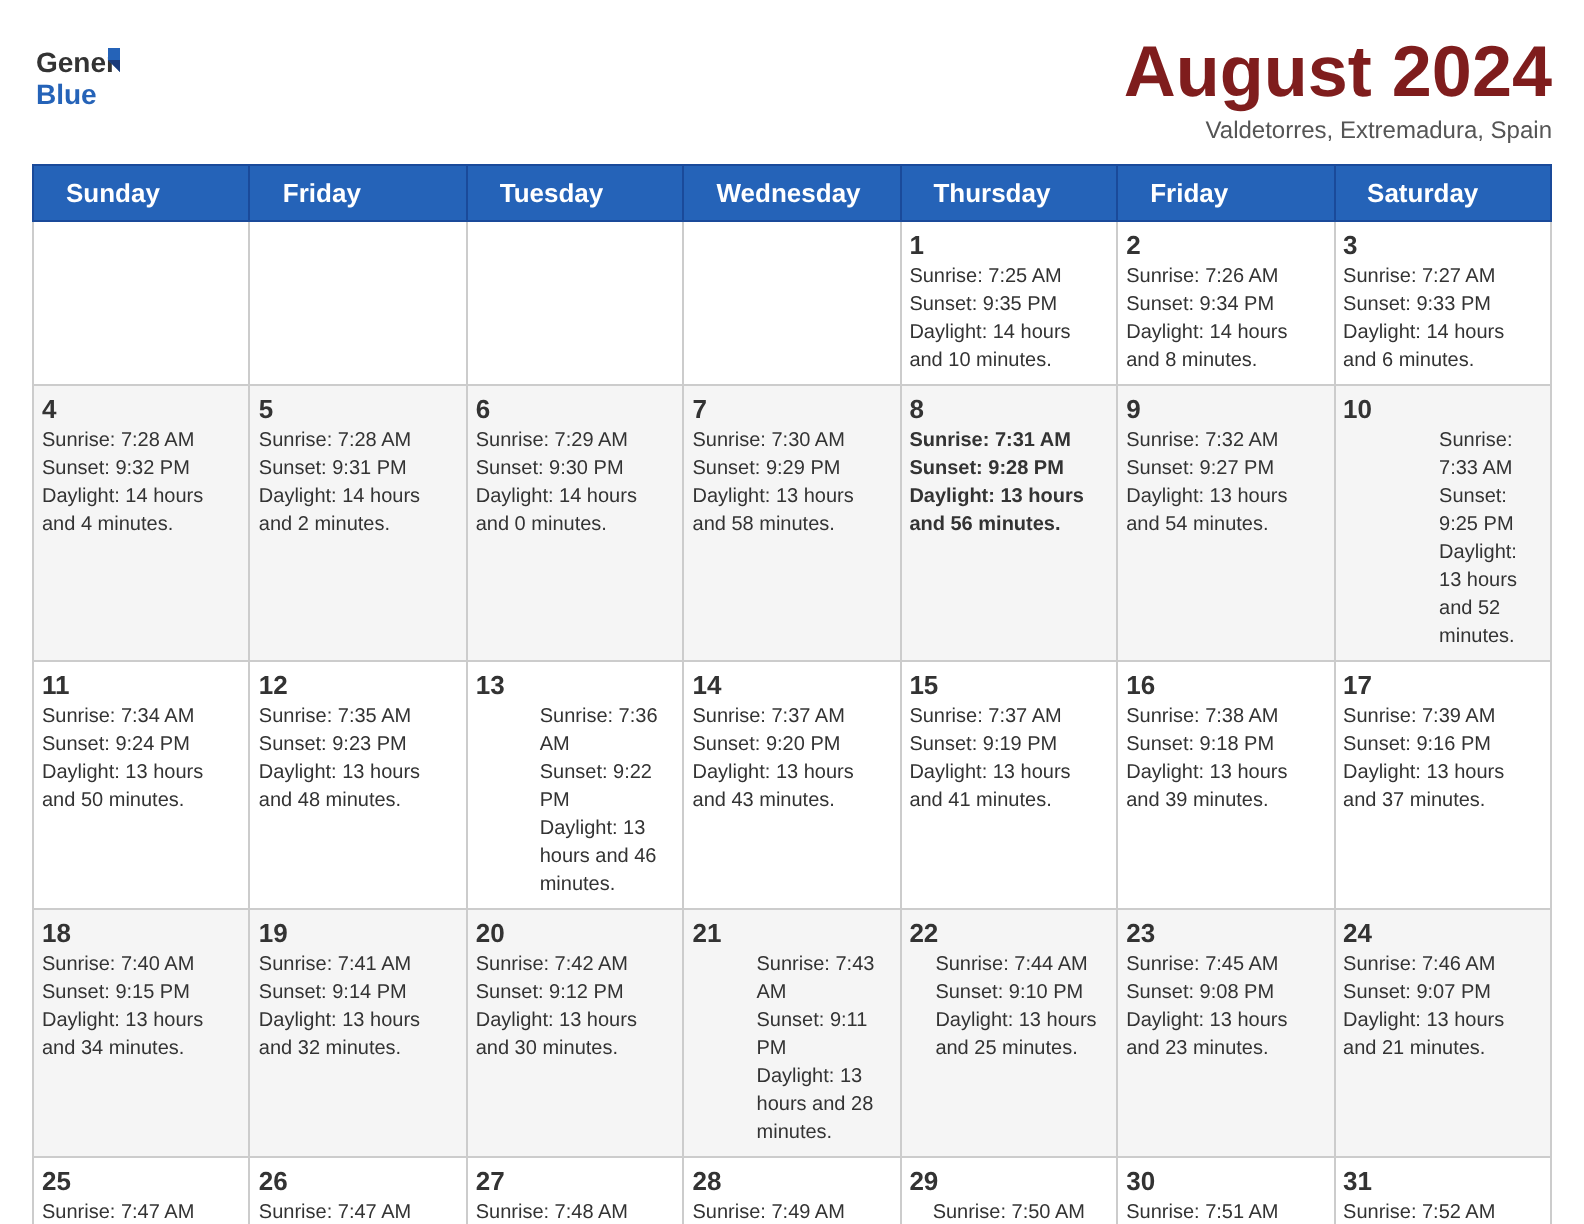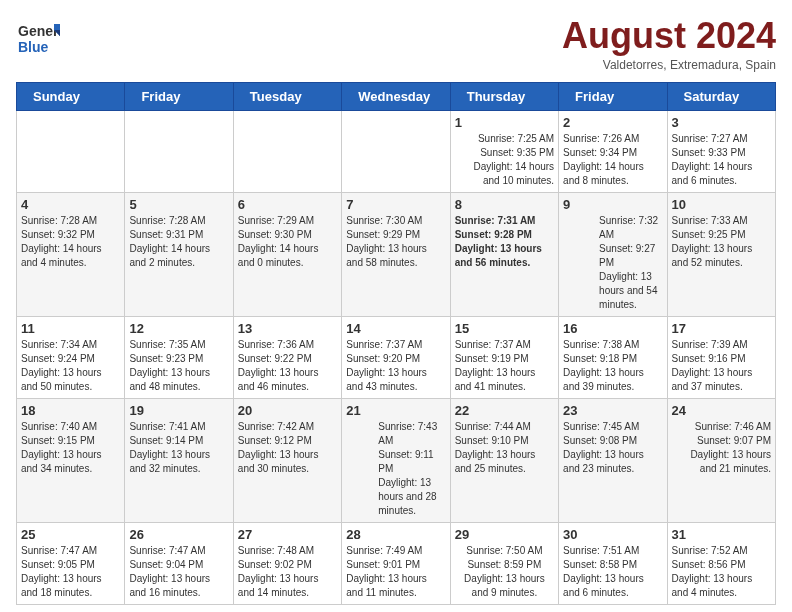--- a/index.html
+++ b/index.html
@@ -114,21 +114,21 @@
       </tr>
   </thead>
   <tbody id="calendar-body">
   <tr>
         <td class="empty-cell"></td>
         <td class="empty-cell"></td>
         <td class="empty-cell"></td>
         <td class="empty-cell"></td>
         <td>
           <div class="day-number">1</div>
-          <div class="day-detail" style="white-space: pre-line; text-align: right;">Sunrise: 7:25 AM
+          <div class="day-detail" style="white-space: pre-line;">Sunrise: 7:25 AM
 Sunset: 9:35 PM
 Daylight: 14 hours and 10 minutes.</div>
         </td>
         <td>
           <div class="day-number">2</div>
           <div class="day-detail" style="white-space: pre-line;">Sunrise: 7:26 AM
 Sunset: 9:34 PM
 Daylight: 14 hours and 8 minutes.</div>
         </td>
         <td>
@@ -164,47 +164,47 @@
 Daylight: 13 hours and 58 minutes.</div>
         </td>
         <td>
           <div class="day-number">8</div>
           <div class="day-detail" style="white-space: pre-line; font-weight: bold;">Sunrise: 7:31 AM
 Sunset: 9:28 PM
 Daylight: 13 hours and 56 minutes.</div>
         </td>
         <td>
           <div class="day-number">9</div>
-          <div class="day-detail" style="white-space: pre-line; margin-left: 36px;">Sunrise: 7:32 AM
+          <div class="day-detail" style="white-space: pre-line;">Sunrise: 7:32 AM
 Sunset: 9:27 PM
 Daylight: 13 hours and 54 minutes.</div>
         </td>
         <td>
           <div class="day-number">10</div>
-          <div class="day-detail" style="white-space: pre-line;">Sunrise: 7:33 AM
+          <div class="day-detail" style="white-space: pre-line; margin-left: 48px;">Sunrise: 7:33 AM
 Sunset: 9:25 PM
 Daylight: 13 hours and 52 minutes.</div>
         </td>
       </tr>
       <tr>
         <td>
           <div class="day-number">11</div>
           <div class="day-detail" style="white-space: pre-line;">Sunrise: 7:34 AM
 Sunset: 9:24 PM
 Daylight: 13 hours and 50 minutes.</div>
         </td>
         <td>
           <div class="day-number">12</div>
           <div class="day-detail" style="white-space: pre-line;">Sunrise: 7:35 AM
 Sunset: 9:23 PM
 Daylight: 13 hours and 48 minutes.</div>
         </td>
         <td>
           <div class="day-number">13</div>
-          <div class="day-detail" style="white-space: pre-line;">Sunrise: 7:36 AM
+          <div class="day-detail" style="white-space: pre-line; margin-left: 32px;">Sunrise: 7:36 AM
 Sunset: 9:22 PM
 Daylight: 13 hours and 46 minutes.</div>
         </td>
         <td>
           <div class="day-number">14</div>
           <div class="day-detail" style="white-space: pre-line;">Sunrise: 7:37 AM
 Sunset: 9:20 PM
 Daylight: 13 hours and 43 minutes.</div>
         </td>
         <td>
@@ -246,33 +246,33 @@
 Daylight: 13 hours and 30 minutes.</div>
         </td>
         <td>
           <div class="day-number">21</div>
           <div class="day-detail" style="white-space: pre-line; margin-left: 32px;">Sunrise: 7:43 AM
 Sunset: 9:11 PM
 Daylight: 13 hours and 28 minutes.</div>
         </td>
         <td>
           <div class="day-number">22</div>
-          <div class="day-detail" style="white-space: pre-line;">Sunrise: 7:44 AM
+          <div class="day-detail" style="white-space: pre-line; margin-left: 13px;">Sunrise: 7:44 AM
 Sunset: 9:10 PM
 Daylight: 13 hours and 25 minutes.</div>
         </td>
         <td>
           <div class="day-number">23</div>
           <div class="day-detail" style="white-space: pre-line;">Sunrise: 7:45 AM
 Sunset: 9:08 PM
 Daylight: 13 hours and 23 minutes.</div>
         </td>
         <td>
           <div class="day-number">24</div>
-          <div class="day-detail" style="white-space: pre-line; text-align: right;">Sunrise: 7:46 AM
+          <div class="day-detail" style="white-space: pre-line;">Sunrise: 7:46 AM
 Sunset: 9:07 PM
 Daylight: 13 hours and 21 minutes.</div>
         </td>
       </tr>
       <tr>
         <td>
           <div class="day-number">25</div>
           <div class="day-detail" style="white-space: pre-line;">Sunrise: 7:47 AM
 Sunset: 9:05 PM
 Daylight: 13 hours and 18 minutes.</div>

